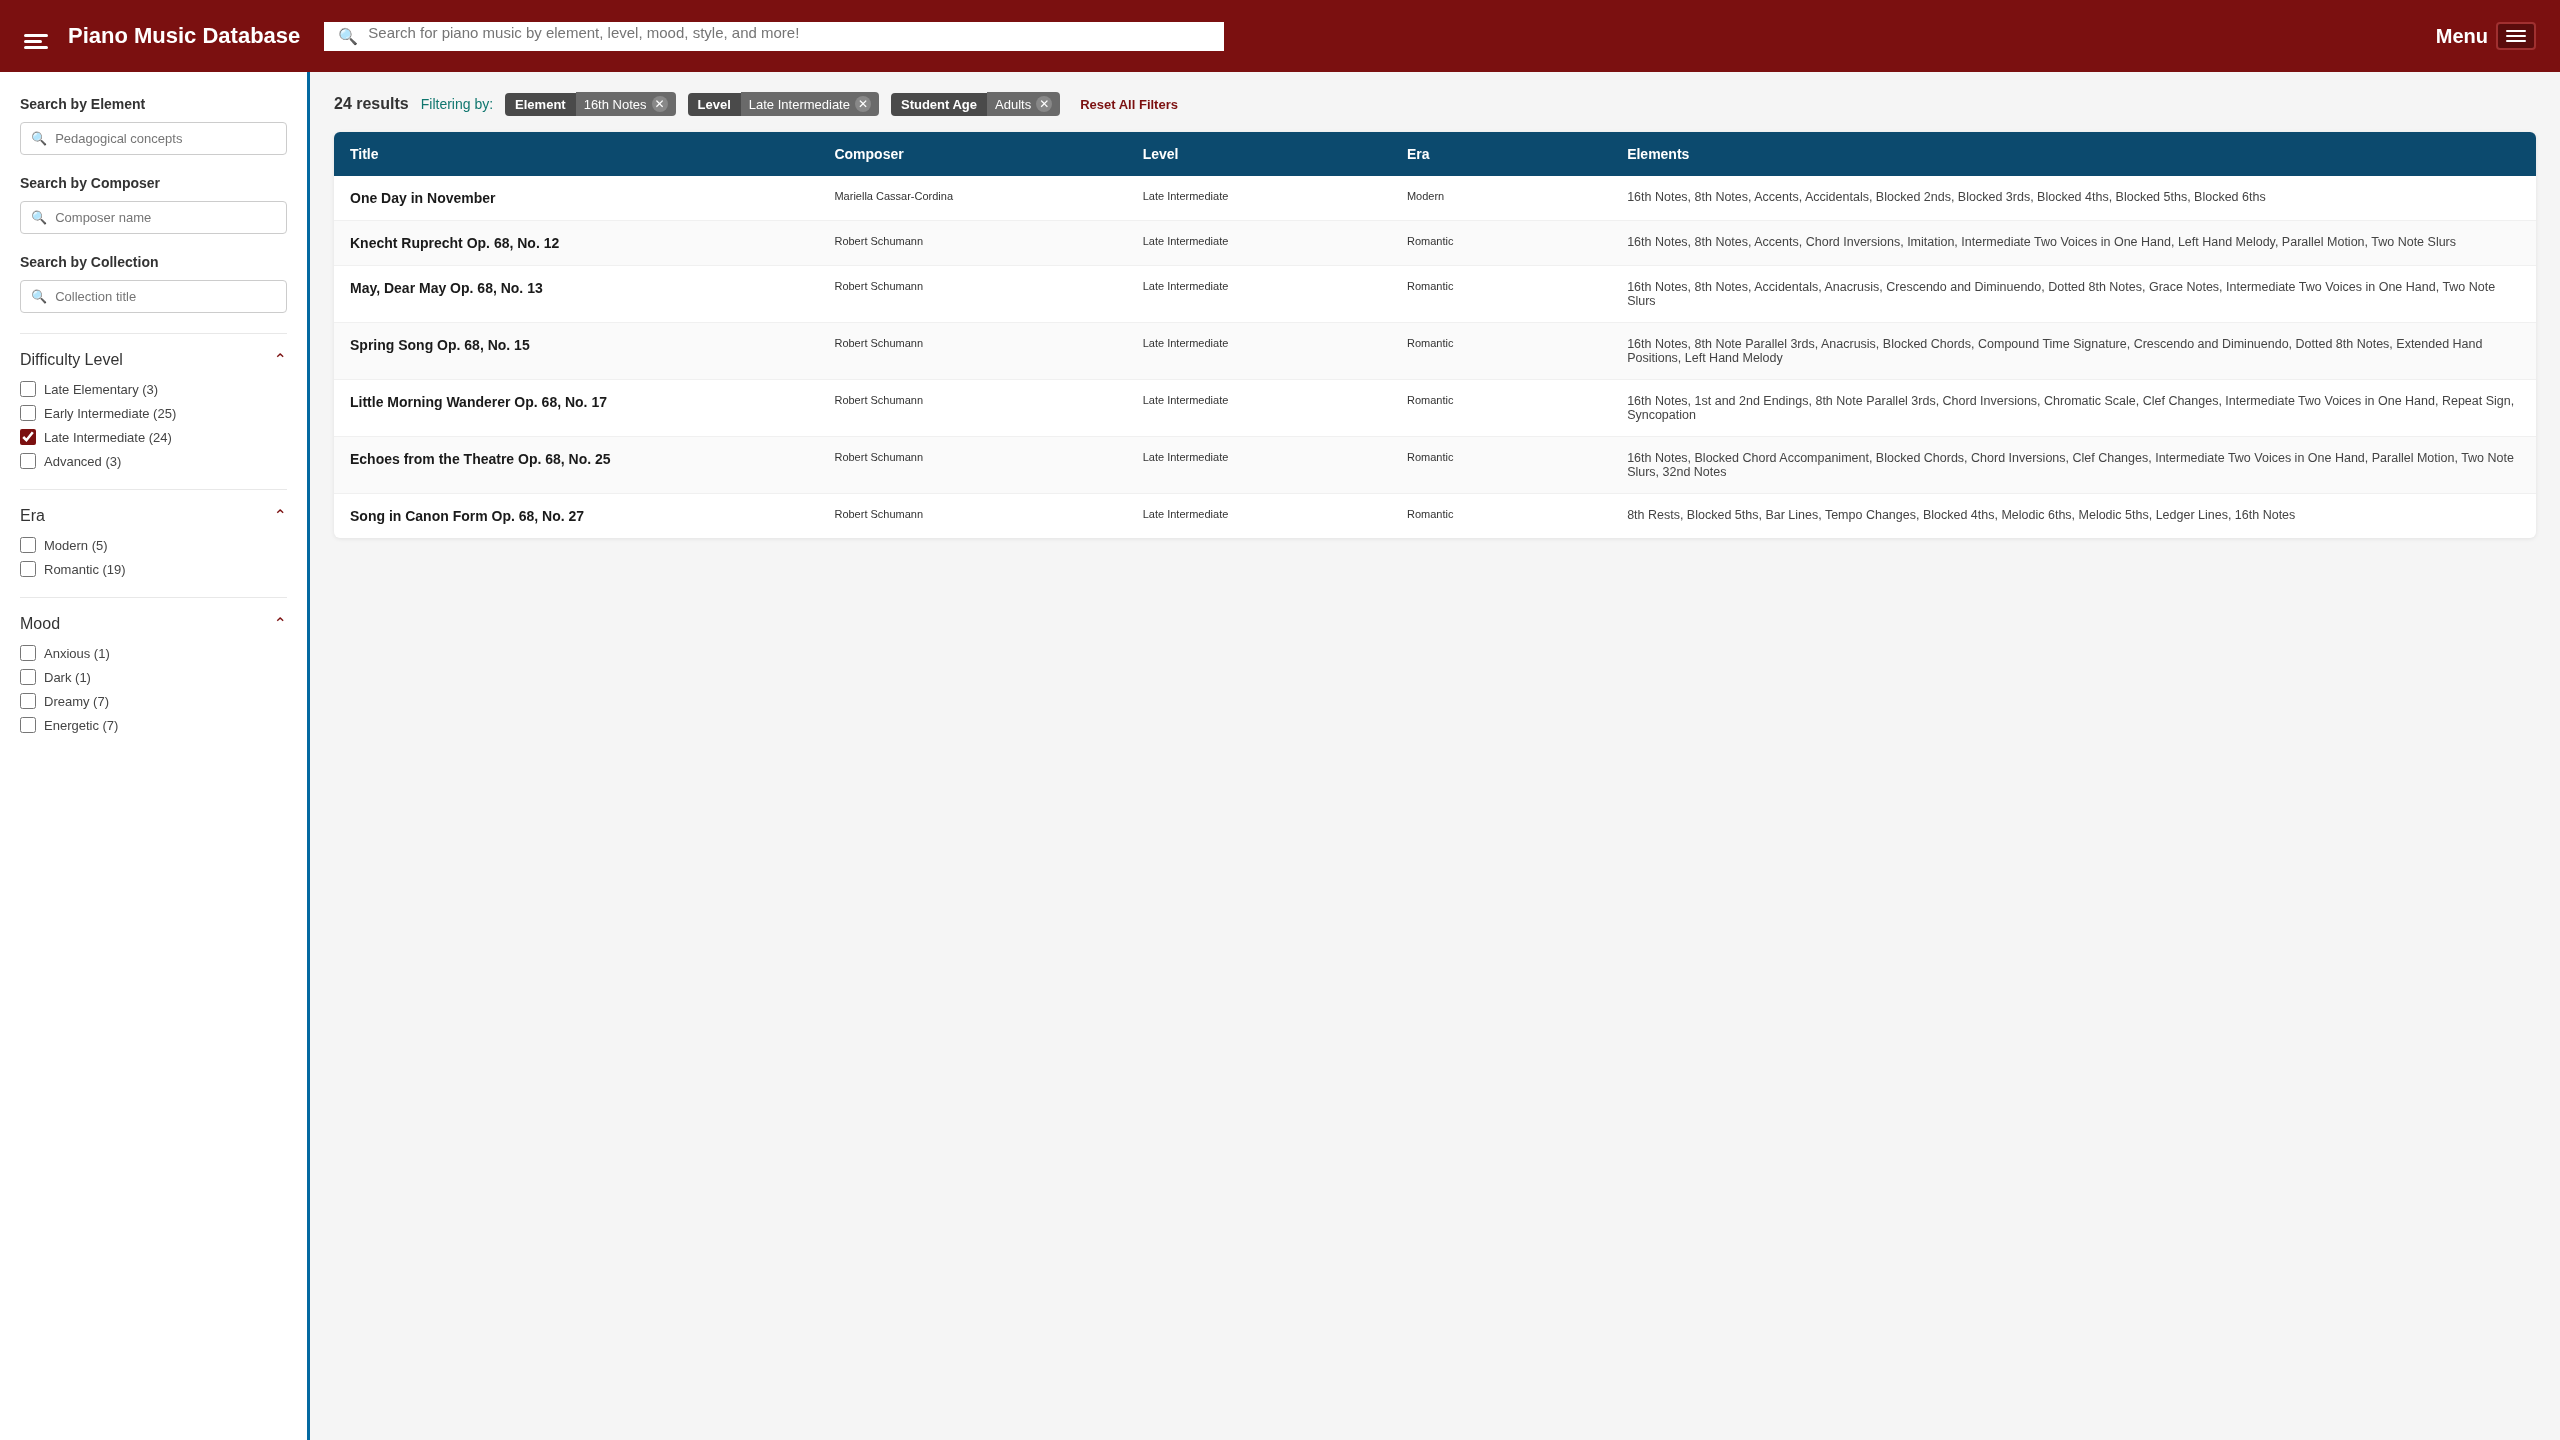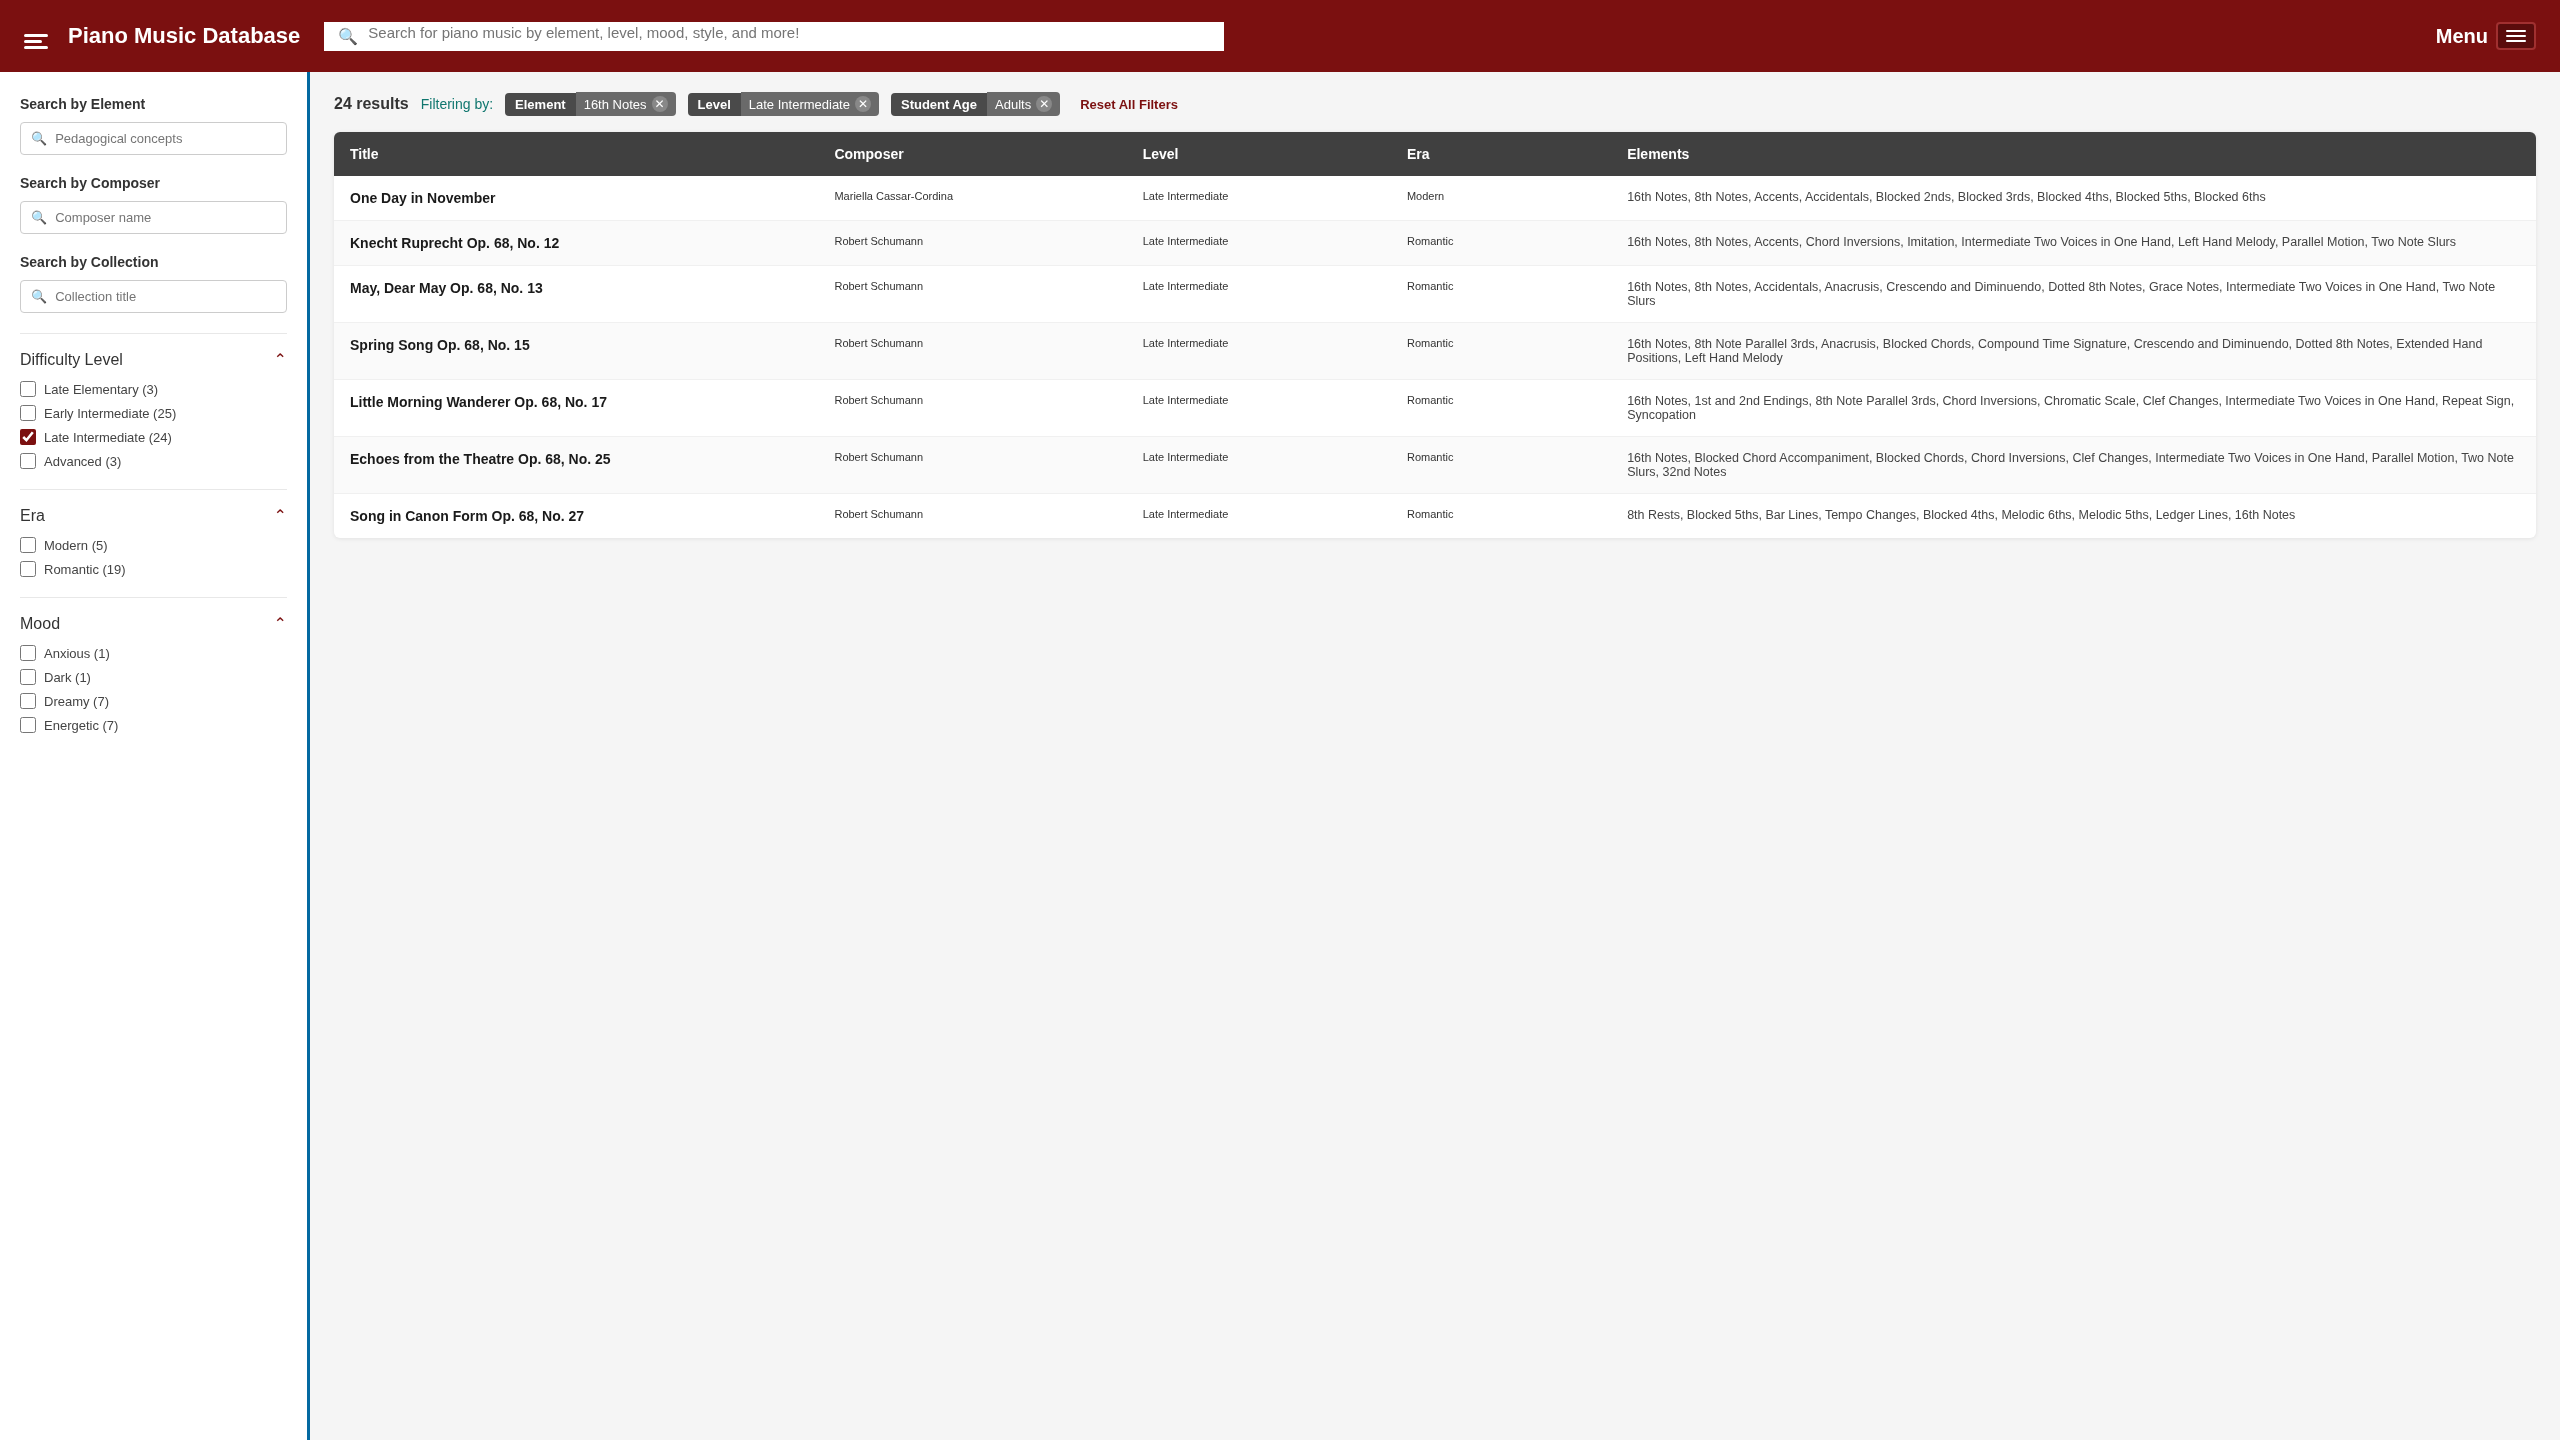--- a/index.html
+++ b/index.html
@@ -251,21 +251,21 @@
     
     .results-table {
       width: 100%;
       border-collapse: collapse;
       background: white;
       border-radius: 6px;
       overflow: hidden;
       box-shadow: 0 1px 4px rgba(0,0,0,0.08);
     }
     .results-table thead tr {
-      background: #404040;
+      background: #0c4a6e;
       color: white;
     }
     .results-table thead th {
       padding: 14px 16px;
       text-align: left;
       font-size: 14px;
       font-weight: 600;
     }
     .results-table tbody tr {
       border-bottom: 1px solid #f0f0f0;

